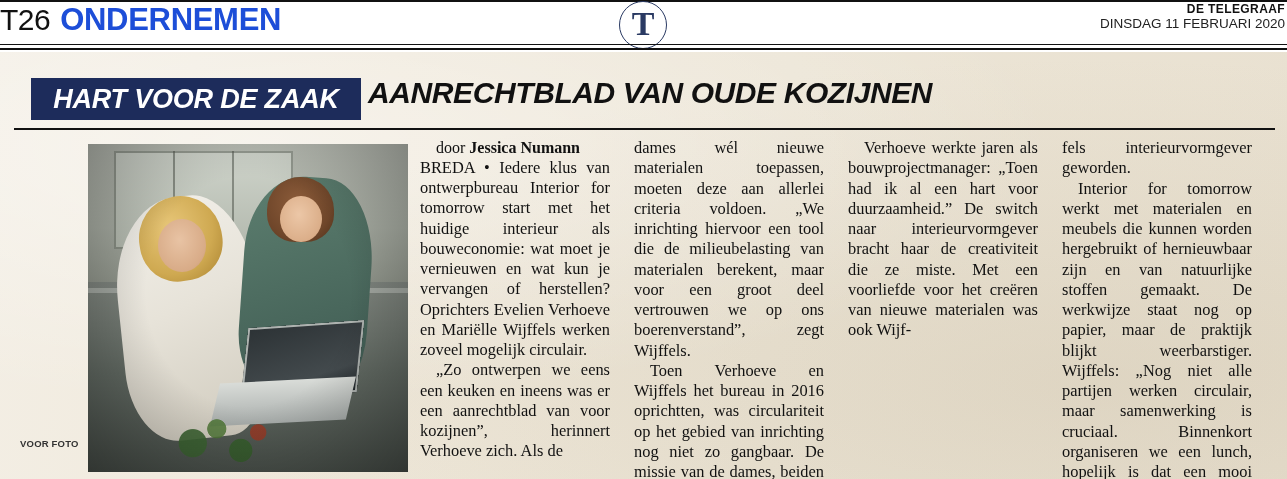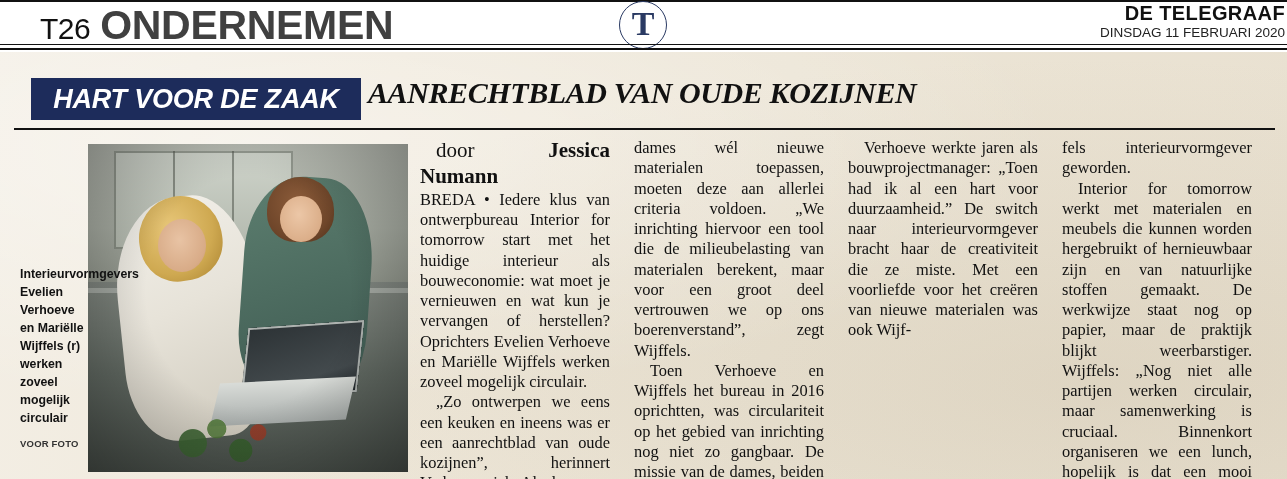--- a/index.html
+++ b/index.html
@@ -45,32 +45,31 @@
     left: 0; top: 0; width: 1287px; height: 2px;
     background: #111;
   }
   .section-left {
     position: absolute;
     left: 0; top: 2px;
     display: flex;
     align-items: baseline;
     gap: 10px;
     font-family: "Liberation Sans", sans-serif;
-    margin-left: 40px;
   }
   .page-num {
     font-size: 30px;
     font-weight: 400;
     color: #111;
     letter-spacing: -0.5px;
   }
   .section-name {
-    font-size: 41px;
-    font-weight: bold;
-    color: #404040;
+    font-size: 31px;
+    font-weight: bold;
+    color: #1d4ed8;
     letter-spacing: -0.3px;
   }
   .logo-wrap {
     position: absolute;
     left: 594px; top: 0px;
     width: 98px; height: 50px;
     display: flex; align-items: center; justify-content: center;
   }
   .logo-circle {
     width: 46px; height: 46px;
@@ -86,21 +85,21 @@
     line-height: 1;
     margin-top: -3px;
   }
   .paper-brand {
     position: absolute;
     right: 2px; top: 2px;
     text-align: right;
     font-family: "Liberation Sans", sans-serif;
   }
   .brand-name {
-    font-size: 20px;
+    font-size: 12px;
     font-weight: bold;
     letter-spacing: 0.4px;
     color: #111;
   }
   .brand-date {
     font-size: 13.5px;
     color: #222;
     margin-top: 0;
   }
   .masthead-rule-bottom {
@@ -132,21 +131,21 @@
     font-family: "Liberation Sans", sans-serif;
     font-weight: bold;
     font-style: italic;
     font-size: 27px;
     color: #ffffff;
     letter-spacing: -0.2px;
   }
   .headline-main {
     position: absolute;
     left: 368px; top: -2px;
-    font-family: Liberation Serif, serif;
+    font-family: Liberation Sans, sans-serif;
     font-weight: bold;
     font-style: italic;
     font-size: 30px;
     color: #111;
     letter-spacing: -0.4px;
     white-space: nowrap;
     text-align: center;
   }
   .headline-rule {
     position: absolute;
@@ -310,21 +309,21 @@
   .col p.first {
     text-indent: 0;
   }
   .col1 { left: 0px; }
   .col2 { left: 214px; }
   .col3 { left: 428px; }
   .col4 { left: 642px; }
 
   .byline {
     font-family: "Liberation Serif", serif;
-    font-size: 21px;
+    font-size: 16px;
     margin: 0 0 14px 0;
     color: #111;
   }
   .byline b { font-weight: bold; }
 </style>
 </head>
 <body>
 
 <div class="page">
   <div class="paper-texture"></div>
@@ -374,33 +373,32 @@
         <div class="ph-hair-a"></div>
         <div class="ph-face-a"></div>
         <div class="ph-person-b"></div>
         <div class="ph-hair-b"></div>
         <div class="ph-face-b"></div>
         <div class="ph-laptop-screen"></div>
         <div class="ph-laptop-base"></div>
         <div class="ph-plant"></div>
         <div class="ph-shadow"></div>
       </div>
-      <div class="photo-caption">Interieurvormgevers Evelien Verhoeve en Mariëlle Wijffels (r) werken zoveel mogelijk circulair</div>
       <div class="photo-credit">VOOR FOTO</div>
     </div>
 
     <div class="cols">
 
       <div class="col col1">
         <p class="byline">
           <span>door</span>
           <b>Jessica Numann</b>
         </p>
         <p class="first">BREDA • Iedere klus van ontwerpbureau Interior for tomorrow start met het huidige interieur als bouweconomie: wat moet je vernieuwen en wat kun je vervangen of herstellen? Oprichters Evelien Verhoeve en Mariëlle Wijffels werken zoveel mogelijk circulair.</p>
-        <p>„Zo ontwerpen we eens een keuken en ineens was er een aanrechtblad van oude kozijnen”, herinnert Verhoeve zich. Als de</p>
+        <p>„Zo ontwerpen we eens een keuken en ineens was er een aanrechtblad van voor kozijnen”, herinnert Verhoeve zich. Als de</p>
       </div>
 
       <div class="col col2">
         <p class="first">dames wél nieuwe materialen toepassen, moeten deze aan allerlei criteria voldoen. „We inrichting hiervoor een tool die de milieubelasting van materialen berekent, maar voor een groot deel vertrouwen we op ons boerenverstand”, zegt Wijffels.</p>
         <p>Toen Verhoeve en Wijffels het bureau in 2016 oprichtten, was circulariteit op het gebied van inrichting nog niet zo gangbaar. De missie van de dames, beiden alumni</p>
       </div>
 
       <div class="col col3">
         <p>Verhoeve werkte jaren als bouwprojectmanager: „Toen had ik al een hart voor duurzaamheid.” De switch naar interieurvormgever bracht haar de creativiteit die ze miste. Met een voorliefde voor het creëren van nieuwe materialen was ook Wijf-</p>
       </div>

